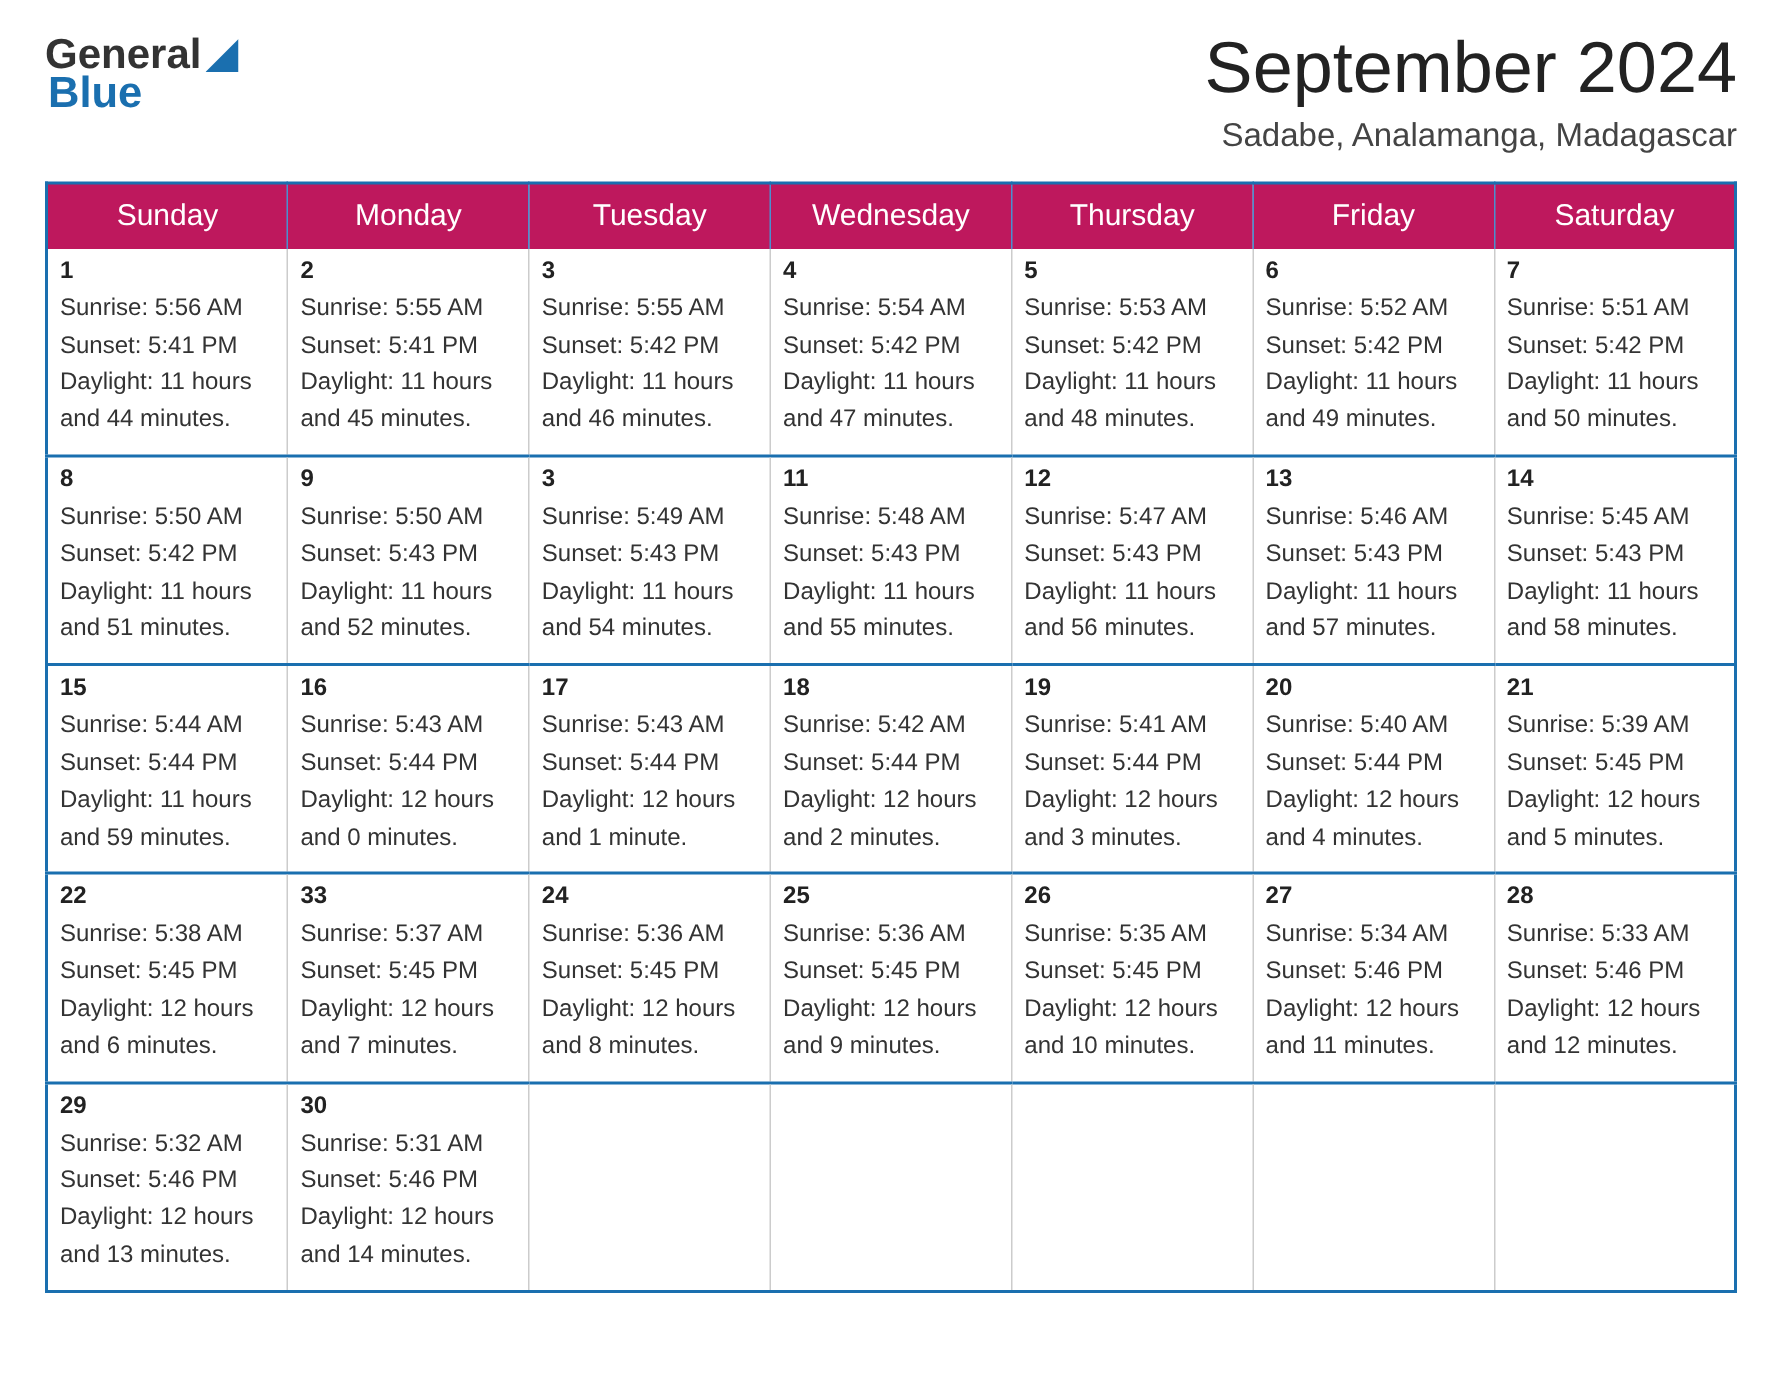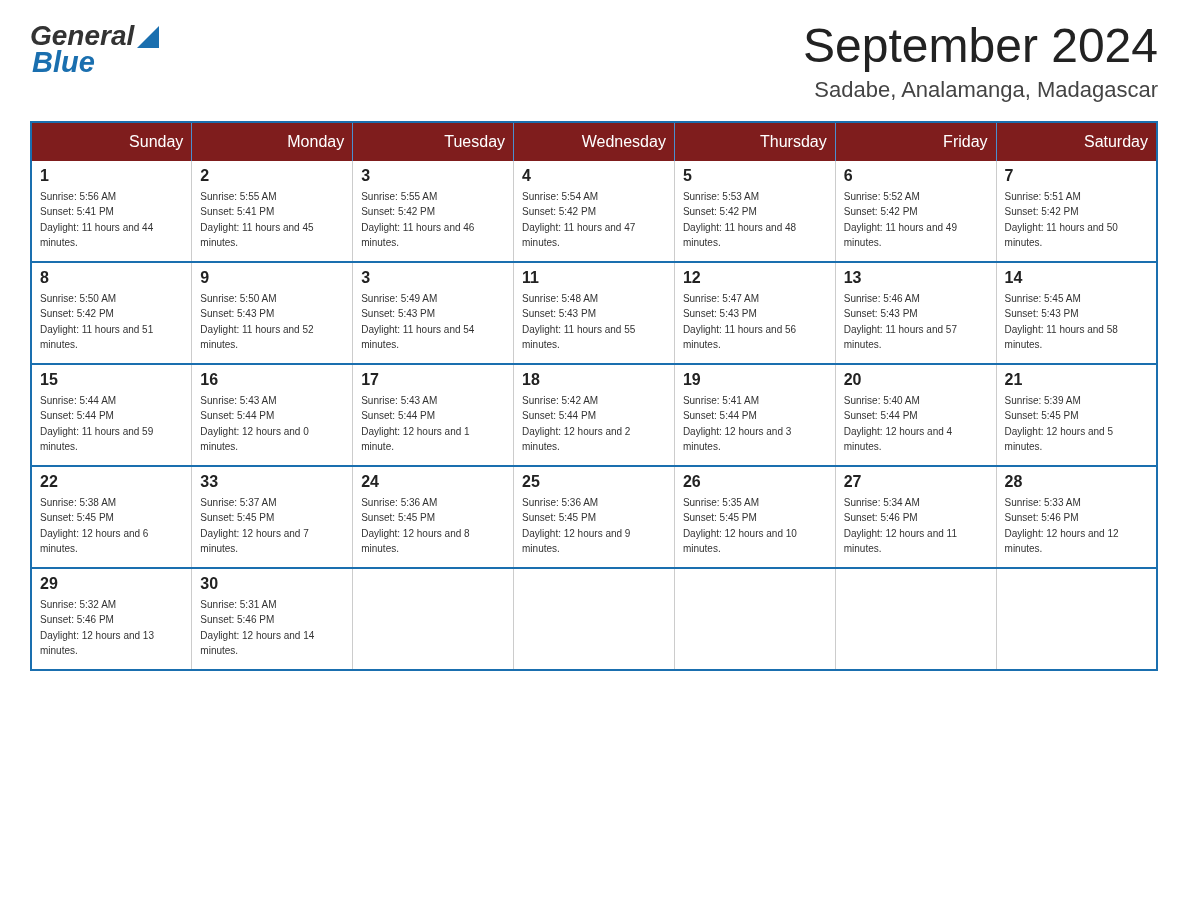--- a/index.html
+++ b/index.html
@@ -13,21 +13,20 @@
     .header {
       display: flex;
       justify-content: space-between;
       align-items: flex-start;
       margin-bottom: 18px;
     }
     .logo {
       display: flex;
       align-items: flex-end;
       gap: 4px;
-      font-style: italic;
     }
     .title-block {
       text-align: right;
     }
     .title-block h1 {
       font-size: 48px;
       font-weight: normal;
       color: #222;
       line-height: 1.1;
     }
@@ -37,26 +36,26 @@
       color: #444;
       margin-top: 4px;
       text-align: right;
     }
     .calendar-table {
       width: 100%;
       border-collapse: collapse;
       border: 2px solid #1a6faf;
     }
     .calendar-table th {
-      background: #7f1d1d;
+      background: #be185d;
       color: #fff;
       padding: 10px 8px;
-      font-size: 16px;
+      font-size: 20px;
       font-weight: normal;
-      text-align: right;
+      text-align: center;
       border-right: 1px solid #4a8fcf;
     }
     .calendar-table th:last-child {
       border-right: none;
     }
     .calendar-table td {
       vertical-align: top;
       padding: 6px 8px 10px 8px;
       border-right: 1px solid #ccc;
       border-bottom: 2px solid #1a6faf;
@@ -72,21 +71,21 @@
       border-bottom: none;
     }
     .day-number {
       font-size: 16px;
       font-weight: bold;
       color: #222;
       display: block;
       margin-bottom: 4px;
     }
     .day-info {
-      font-size: 10px;
+      font-size: 16px;
       color: #333;
       line-height: 1.55;
     }
     .empty-cell {
       background: #fff;
     }
     .logo-svg-wrap {
       display: flex;
       flex-direction: column;
       align-items: flex-start;

